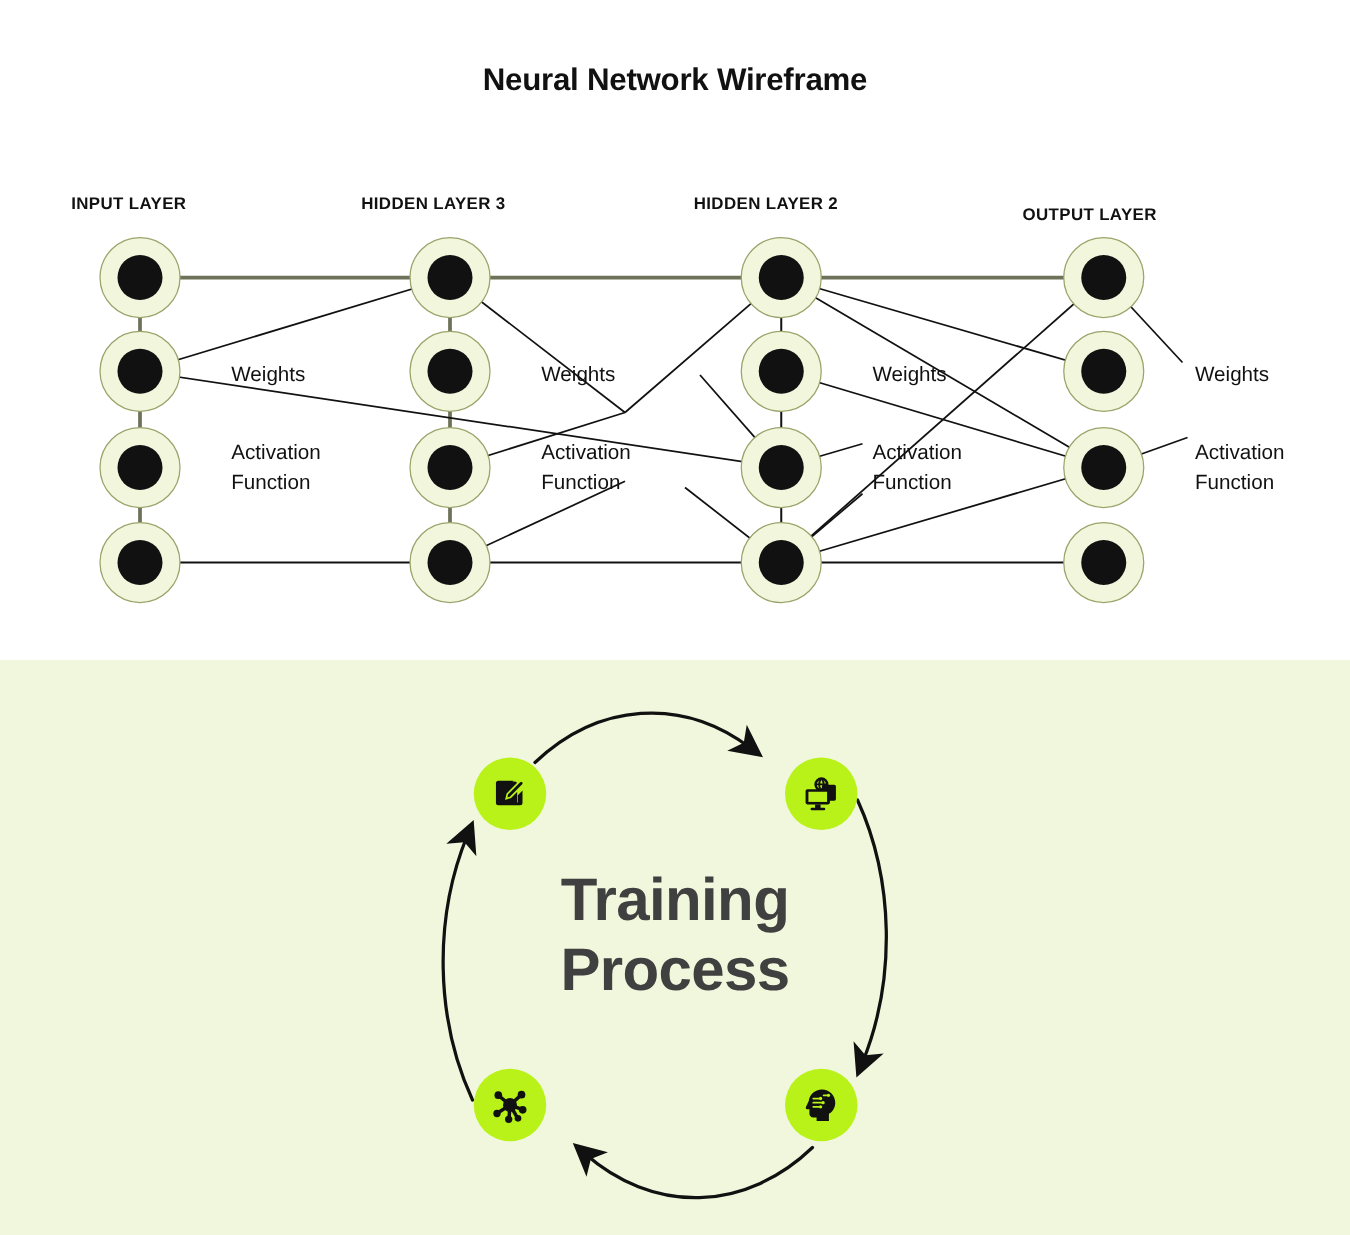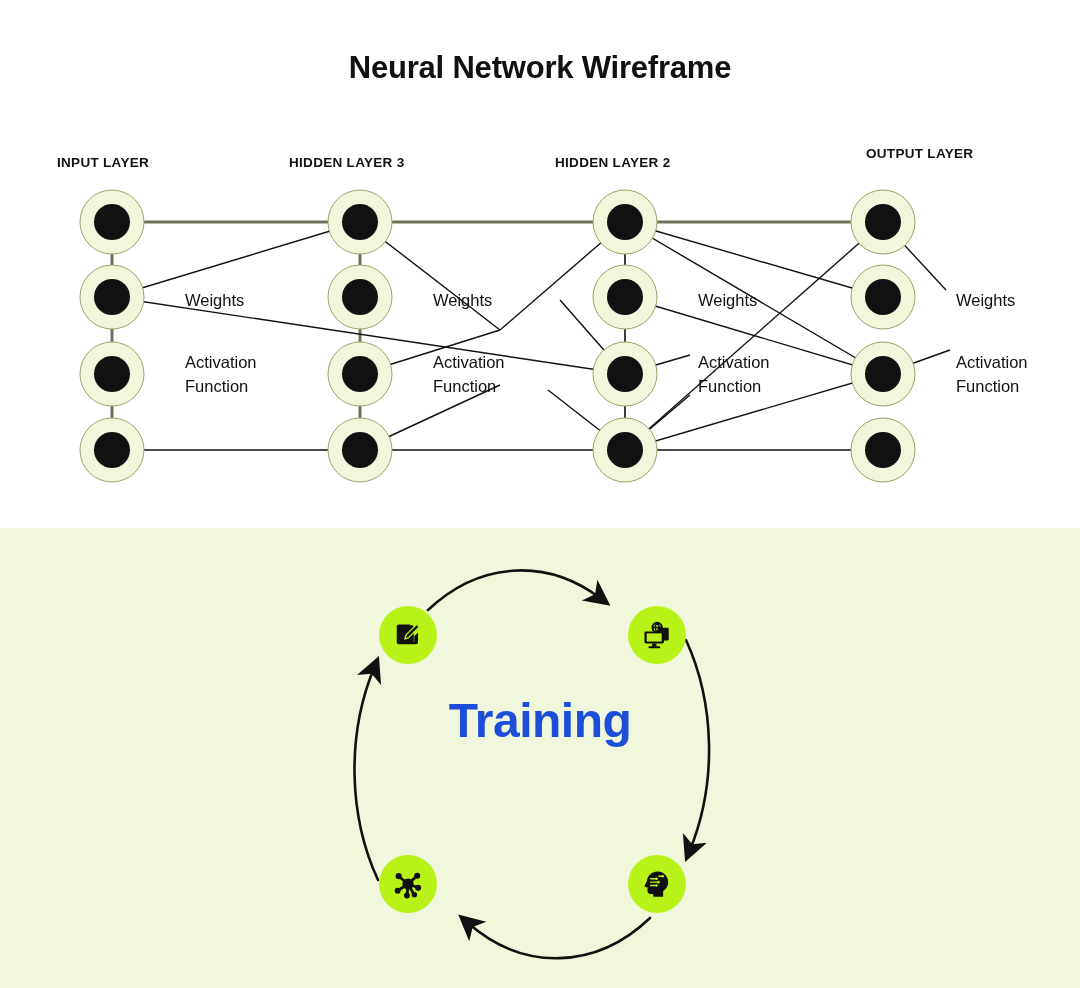--- a/index.html
+++ b/index.html
@@ -23,21 +23,21 @@
     width: 1080px;
     height: 528px;
     background: #ffffff;
   }
 
   #page-title {
     position: absolute;
     left: 0; top: 50px;
     width: 1080px;
     text-align: center;
-    font-size: 31px;
+    font-size: 25px;
     font-weight: bold;
     letter-spacing: -0.2px;
     color: #111111;
   }
 
   .layer-label {
     position: absolute;
     font-size: 13.5px;
     font-weight: bold;
     letter-spacing: 0.3px;
@@ -79,21 +79,21 @@
 
   #center-title {
     position: absolute;
     left: 340px;
     top: 165px;
     width: 400px;
     text-align: center;
     font-size: 48px;
     font-weight: bold;
     line-height: 56px;
-    color: #1d4ed8;
+    color: #404040;
     letter-spacing: -0.5px;
   }
 
   .node-icon {
     position: absolute;
     width: 58px;
     height: 58px;
     border-radius: 50%;
     background: #b9f218;
     display: flex;
@@ -105,21 +105,21 @@
 </head>
 <body>
 
 <div id="network-section">
 
   <div id="page-title">Neural Network Wireframe</div>
 
   <div class="layer-label" style="left:57px;  top:155px;">INPUT LAYER</div>
   <div class="layer-label" style="left:289px; top:155px;">HIDDEN LAYER 3</div>
   <div class="layer-label" style="left:555px; top:155px;">HIDDEN LAYER 2</div>
-  <div class="layer-label" style="left:818px; top:146px;margin-left:48px;">OUTPUT LAYER</div>
+  <div class="layer-label" style="left:818px; top:164px;">OUTPUT LAYER</div>
 
   <svg id="net-svg" viewBox="0 0 1080 528">
     <g id="net-edges" fill="none" stroke="#111111" stroke-width="1.4">
 
       <line x1="112" y1="222" x2="883" y2="222" stroke="#6e7258" stroke-width="3"></line>
 
       <line x1="112" y1="222" x2="112" y2="450" stroke="#6e7258" stroke-width="3"></line>
       <line x1="360" y1="222" x2="360" y2="450" stroke="#6e7258" stroke-width="3"></line>
       <line x1="625" y1="222" x2="625" y2="450" stroke="#111111" stroke-width="1.6"></line>
 
@@ -247,20 +247,21 @@
       <path d="M 686,112 A 160,212 0 0 1 690,322" marker-end="url(#arrowTop)"></path>
 
       <path d="M 650,390 A 160,212 0 0 1 468,395" marker-end="url(#arrowTop)"></path>
 
       <path d="M 378,352 A 160,212 0 0 1 374,140" marker-end="url(#arrowTop)"></path>
     </g>
   </svg>
 
   <div id="center-title">
     <span>Training</span><br>
+    <span>Process</span>
   </div>
 
   <div class="node-icon" style="left:379px; top:78px;">
     <svg width="30" height="30" viewBox="0 0 24 24">
       <path d="M3 5.2a1.6 1.6 0 0 1 1.6-1.6h9.6l-3.2 3.4H6.4v10.6h10.6v-4.6l3-3.1v7.9A1.6 1.6 0 0 1 18.4 19.4H4.6A1.6 1.6 0 0 1 3 17.8Z" fill="#111111"></path>
       <rect x="3.4" y="4.1" width="13.2" height="14.9" rx="1.6" fill="#111111"></rect>
       <path d="M9.6 15.2l.7-3.1L18.1 4.3a1.45 1.45 0 0 1 2.1 2l-7.8 7.9Z" fill="#111111" stroke="#b9f218" stroke-width="1.1"></path>
     </svg>
   </div>
 

